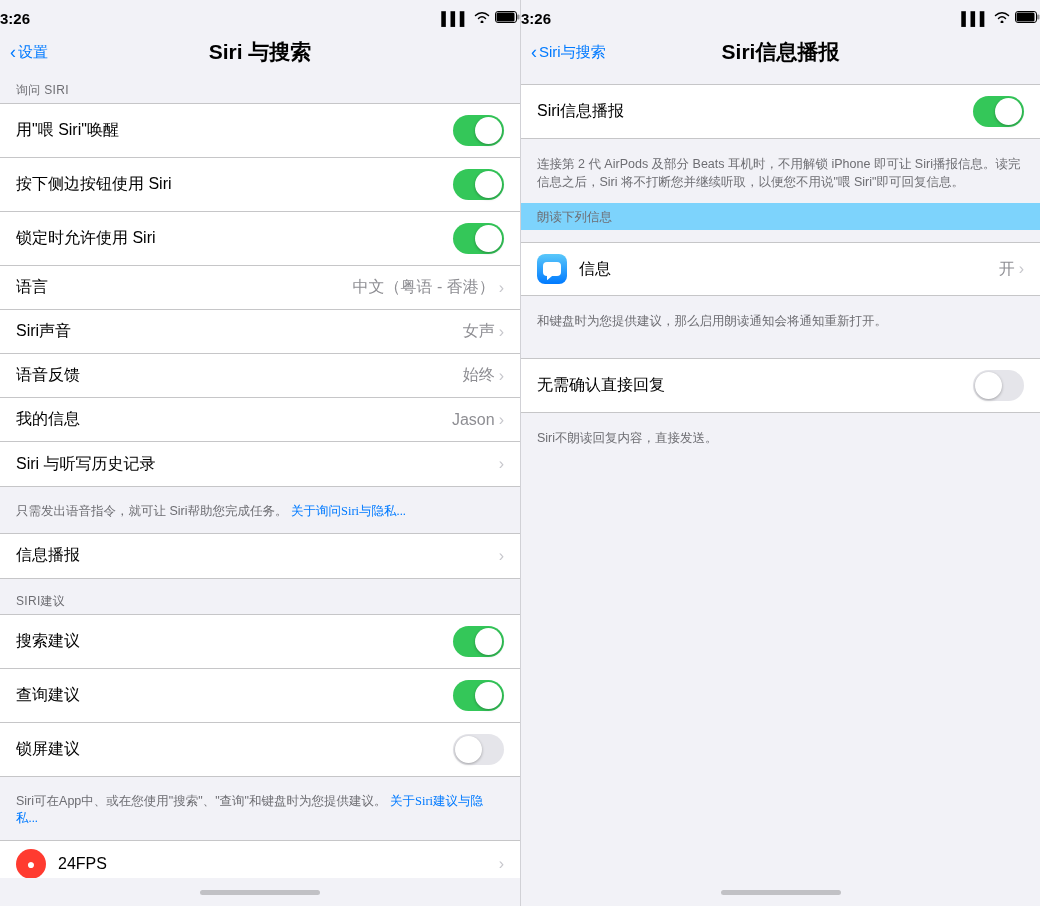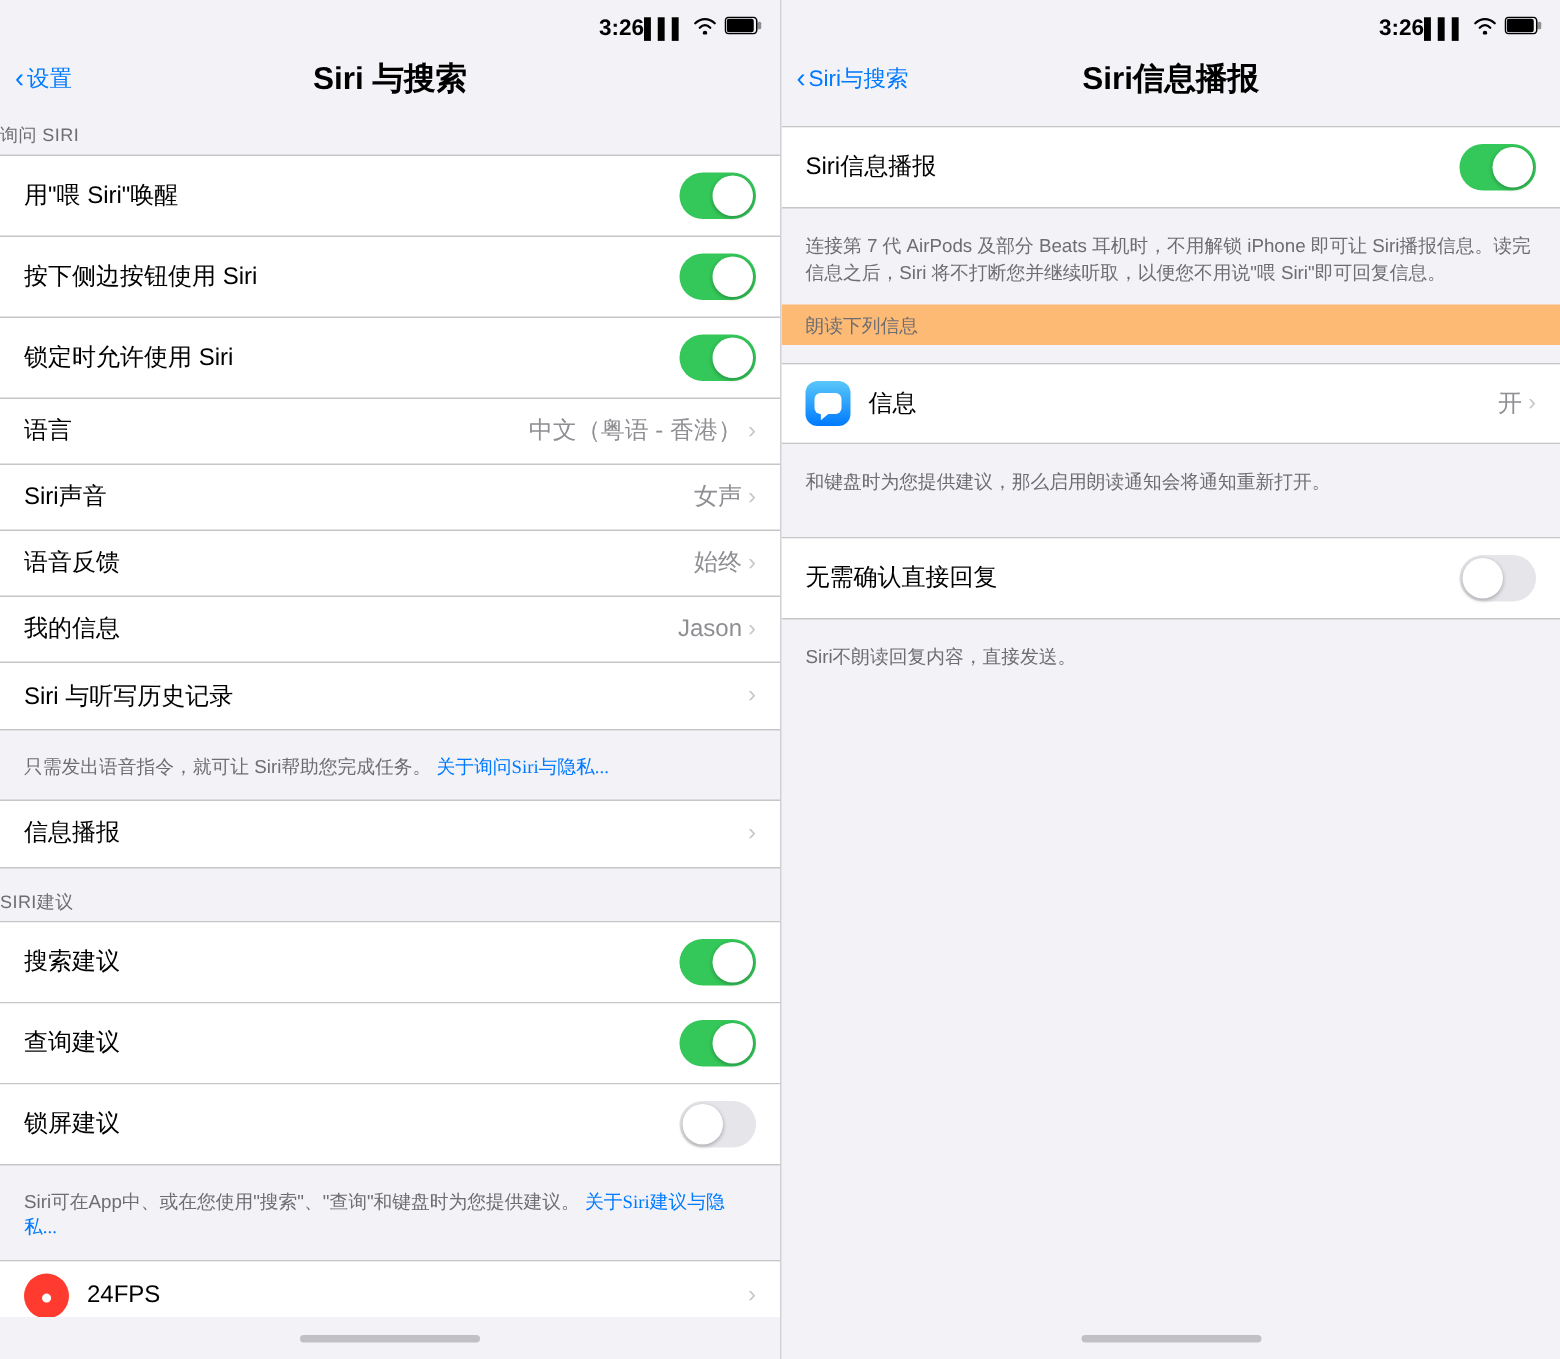--- a/index.html
+++ b/index.html
@@ -18,25 +18,26 @@
       height: 906px;
       background: #f2f2f7;
       display: flex;
       flex-direction: column;
       overflow: hidden;
     }
 
     
     .status-bar {
       display: flex;
-      justify-content: flex-end;
-      align-items: center;
-      padding: 8px 12px 4px;
+      justify-content: space-between;
+      align-items: center;
+      padding: 8px 0 4px;
       background: #f2f2f7;
       height: 32px;
+      gap: 11px;
     }
     .status-time {
       font-size: 15px;
       font-weight: 600;
       color: #000;
     }
     .status-icons {
       display: flex;
       align-items: center;
       gap: 5px;
@@ -78,21 +79,21 @@
     
     .content {
       flex: 1;
       overflow-y: auto;
       overflow-x: hidden;
     }
     .content::-webkit-scrollbar { display: none; }
 
     
     .section-header {
-      padding: 6px 0 4px;
+      padding: 6px 16px 4px;
       font-size: 12px;
       color: #6d6d72;
       text-transform: uppercase;
       letter-spacing: 0.3px;
       background: #f2f2f7;
     }
 
     
     .settings-group {
       background: #fff;
@@ -206,21 +207,21 @@
       font-size: 12.5px;
       color: #6d6d72;
       line-height: 1.45;
       background: #f2f2f7;
     }
 
     .section-label-row {
       padding: 6px 16px 4px;
       font-size: 12.5px;
       color: #6d6d72;
-      background: #fdba74;
+      background: #7dd3fc;
     }
 
     .messages-icon {
       width: 30px;
       height: 30px;
       border-radius: 8px;
       background: linear-gradient(180deg, #5ac8fa 0%, #007aff 100%);
       display: flex;
       align-items: center;
       justify-content: center;
@@ -432,21 +433,21 @@
 
     <div class="settings-group">
       <div class="setting-row">
         <span class="row-label" style="font-size:16px; font-weight:400;">Siri信息播报</span>
         <div class="toggle on">
           <div class="toggle-thumb"></div>
         </div>
       </div>
     </div>
 
-    <div class="description-note">连接第 7 代 AirPods 及部分 Beats 耳机时，不用解锁 iPhone 即可让 Siri播报信息。读完信息之后，Siri 将不打断您并继续听取，以便您不用说"喂 Siri"即可回复信息。</div>
+    <div class="description-note">连接第 2 代 AirPods 及部分 Beats 耳机时，不用解锁 iPhone 即可让 Siri播报信息。读完信息之后，Siri 将不打断您并继续听取，以便您不用说"喂 Siri"即可回复信息。</div>
 
     <div class="section-label-row">朗读下列信息</div>
 
     <div class="settings-group" style="margin-top:12px;">
       <div class="setting-row">
         <div class="messages-icon">
           <div class="messages-bubble"></div>
         </div>
         <span class="row-label">信息</span>
         <span class="row-value">开</span>

